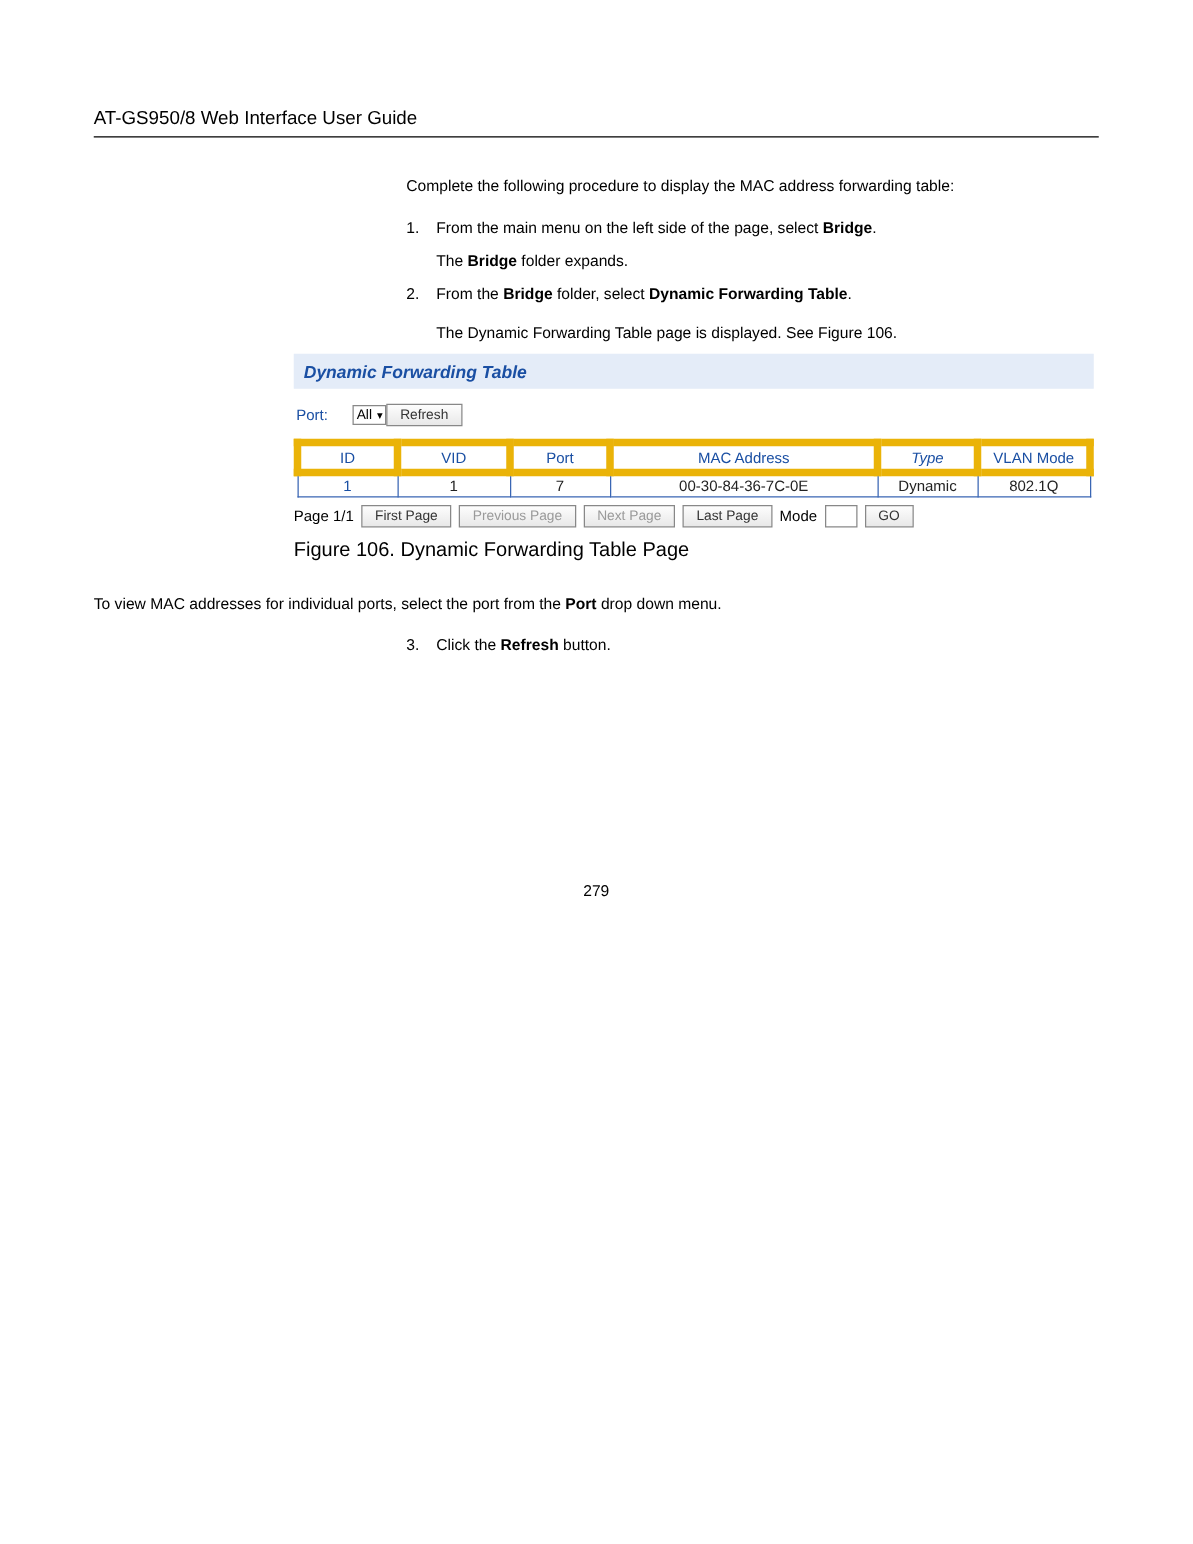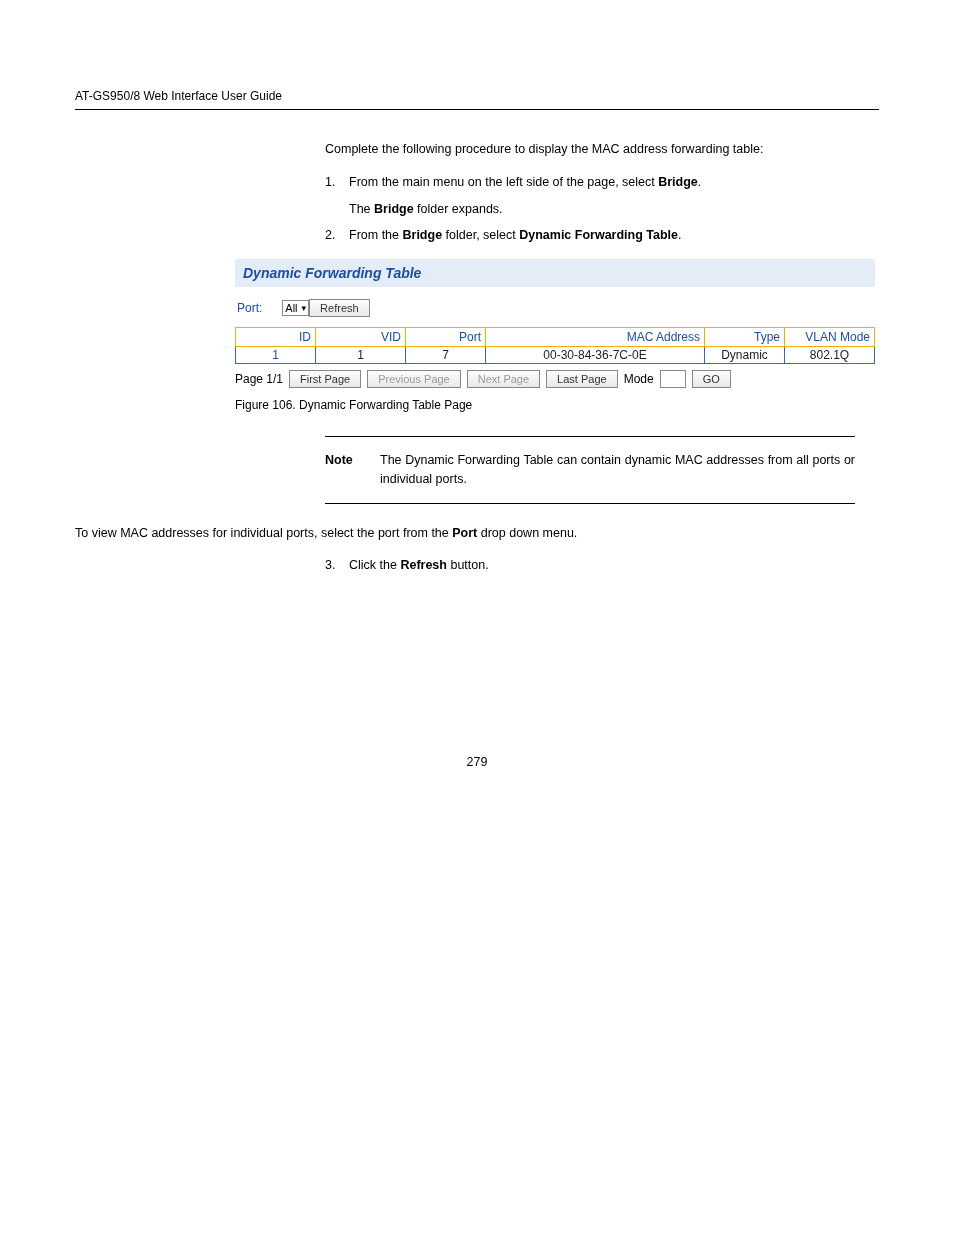--- a/index.html
+++ b/index.html
@@ -18,21 +18,21 @@
   .header-area {
     height: 50px;
     border-bottom: 1px solid #000;
     margin-bottom: 30px;
     position: relative;
   }
   .header-left {
     position: absolute;
     left: 0;
     bottom: 6px;
-    font-size: 12px;
+    font-size: 15px;
   }
   .header-right {
     position: absolute;
     right: 0;
     bottom: 6px;
     font-size: 11px;
   }
   .body-text {
     font-size: 12.5px;
     line-height: 1.5;
@@ -94,26 +94,25 @@
     padding: 2px 10px;
     color: #333;
   }
   .ss-btn.disabled { color: #9a9a9a; }
   .ss-table {
     border-collapse: collapse;
     width: 100%;
     font-size: 12px;
   }
   .ss-table th {
-    border: 1px solid #eab308;
+    border: 6px solid #eab308;
     color: #1a4fa3;
     font-weight: normal;
     padding: 2px 4px;
     background: #fff;
-    text-align: right;
   }
   .ss-table td {
     border: 1px solid #3a66b4;
     text-align: center;
     padding: 1px 4px;
     color: #222;
   }
   .ss-pager {
     display: flex;
     align-items: center;
@@ -122,21 +121,21 @@
     font-size: 12px;
   }
   .ss-page-input {
     border: 1px solid #888;
     width: 26px;
     height: 18px;
     background: #fff;
   }
   .fig-caption {
     margin: 10px 0 24px 160px;
-    font-size: 12px;
+    font-size: 16px;
   }
   .note-block {
     margin: 20px 0 20px 250px;
     width: 530px;
   }
   .note-rule {
     border: none;
     border-top: 1px solid #000;
     margin: 0;
   }
@@ -182,40 +181,41 @@
       </div>
     </div>
     <div class="step-row">
       <div class="step-num">2.</div>
       <div class="step-text">
         <span>From the </span><span class="bold">Bridge</span><span> folder, select </span><span class="bold">Dynamic Forwarding Table</span><span>.</span>
       </div>
     </div>
   </div>
 
+  <p class="results-label" style="margin-left:274px;">The Dynamic Forwarding Table page is displayed. See Figure 106.</p>
 
   <div class="screenshot">
     <div class="ss-title-bar">Dynamic Forwarding Table</div>
     <div class="ss-filter">
       <span class="ss-filter-label">Port:</span>
       <span style="width:20px;"></span>
       <span class="ss-select">
         <span>All</span>
         <span class="chev">▾</span>
       </span>
       <span class="ss-btn">Refresh</span>
     </div>
     <table class="ss-table">
       <thead>
         <tr>
           <th style="width:80px;">ID</th>
           <th style="width:90px;">VID</th>
           <th style="width:80px;">Port</th>
           <th>MAC Address</th>
-          <th style="width:80px;">Type</th>
+          <th style="width:80px;font-style:italic;">Type</th>
           <th style="width:90px;">VLAN Mode</th>
         </tr>
       </thead>
       <tbody>
         <tr>
           <td style="color:#1a4fa3;">1</td>
           <td>1</td>
           <td>7</td>
           <td>00-30-84-36-7C-0E</td>
           <td>Dynamic</td>
@@ -230,28 +230,20 @@
       <span class="ss-btn disabled">Next Page</span>
       <span class="ss-btn">Last Page</span>
       <span>Mode</span>
       <span class="ss-page-input"></span>
       <span class="ss-btn">GO</span>
     </div>
   </div>
 
   <p class="fig-caption">Figure 106. Dynamic Forwarding Table Page</p>
 
-  <div class="note-block">
-    <hr class="note-rule">
-    <div class="note-row">
-      <div class="note-label bold">Note</div>
-      <div class="note-text">The Dynamic Forwarding Table can contain dynamic MAC addresses from all ports or individual ports.</div>
-    </div>
-    <hr class="note-rule">
-  </div>
 
 
   <p class="body-text" style="width:506px;">
     <span>To view MAC addresses for individual ports, select the port from the </span><span class="bold">Port</span><span> drop down menu.</span>
   </p>
 
   <div class="step-list" style="margin-left:250px; width:530px;">
     <div class="step-row">
       <div class="step-num">3.</div>
       <div class="step-text">

